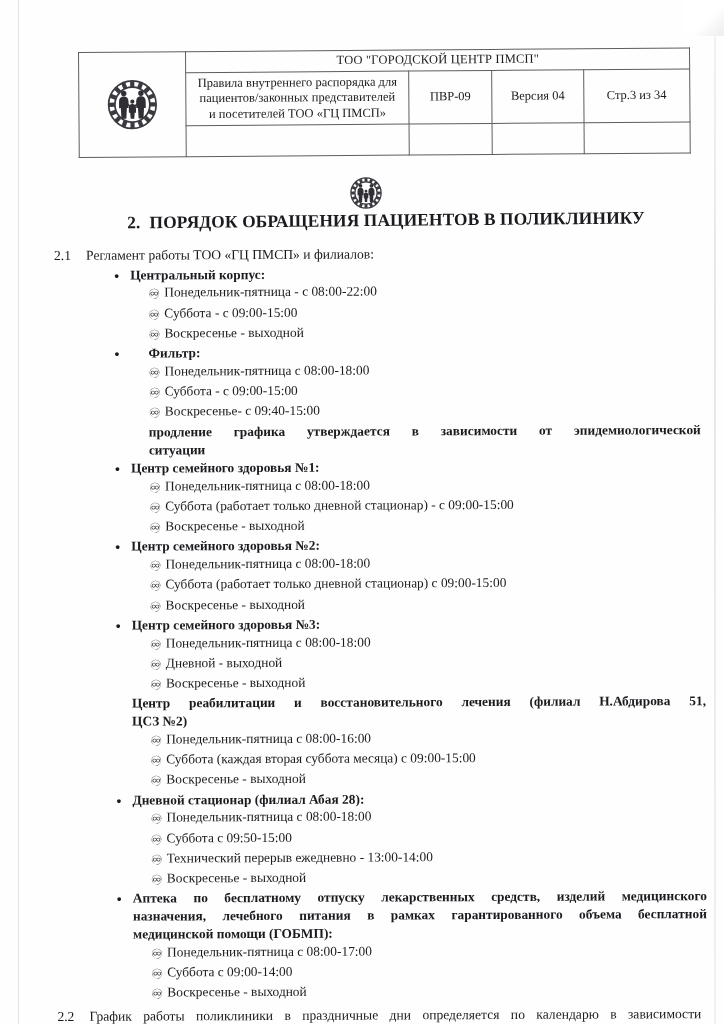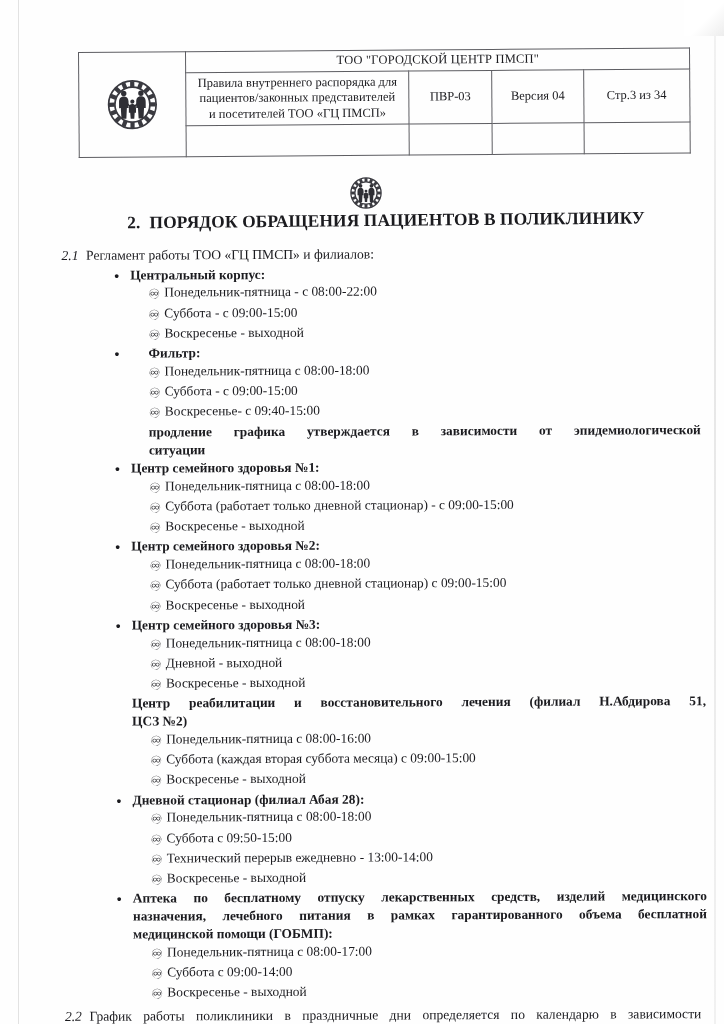--- a/index.html
+++ b/index.html
@@ -115,23 +115,22 @@
   }
 
   .clause {
     display: flex;
     font-size: 13.6px;
     line-height: 1.37;
     margin-bottom: 1px;
   }
   .clause .cl-num {
     flex: 0 0 32px;
-    text-align: center;
+    text-align: left;
     padding-left: 10px;
-    font-style: italic;
   }
   .clause .cl-text {
     flex: 1 1 auto;
     text-align: justify;
   }
   .clause.c22 { margin-top: 4px; }
   .clause.c22 .cl-text { padding-right: 10px; }
 
   ul.lvl1 {
     list-style: none;
@@ -237,21 +236,21 @@
               <path d="M41.5 48 L46 52"></path>
               <path d="M58.5 48 L54 52"></path>
             </g>
           </svg>
         </div>
       </td>
       <td class="cell-org" colspan="4">ТОО "ГОРОДСКОЙ ЦЕНТР ПМСП"</td>
     </tr>
     <tr>
       <td class="cell-doc">Правила внутреннего распорядка для пациентов/законных представителей и посетителей ТОО «ГЦ ПМСП»</td>
-      <td class="cell-code">ПВР-03</td>
+      <td class="cell-code">ПВР-09</td>
       <td class="cell-ver">Версия 04</td>
       <td class="cell-pages">Стр.3 из 34</td>
     </tr>
     <tr class="row-blank">
       <td></td>
       <td></td>
       <td></td>
       <td></td>
     </tr>
   </tbody>

